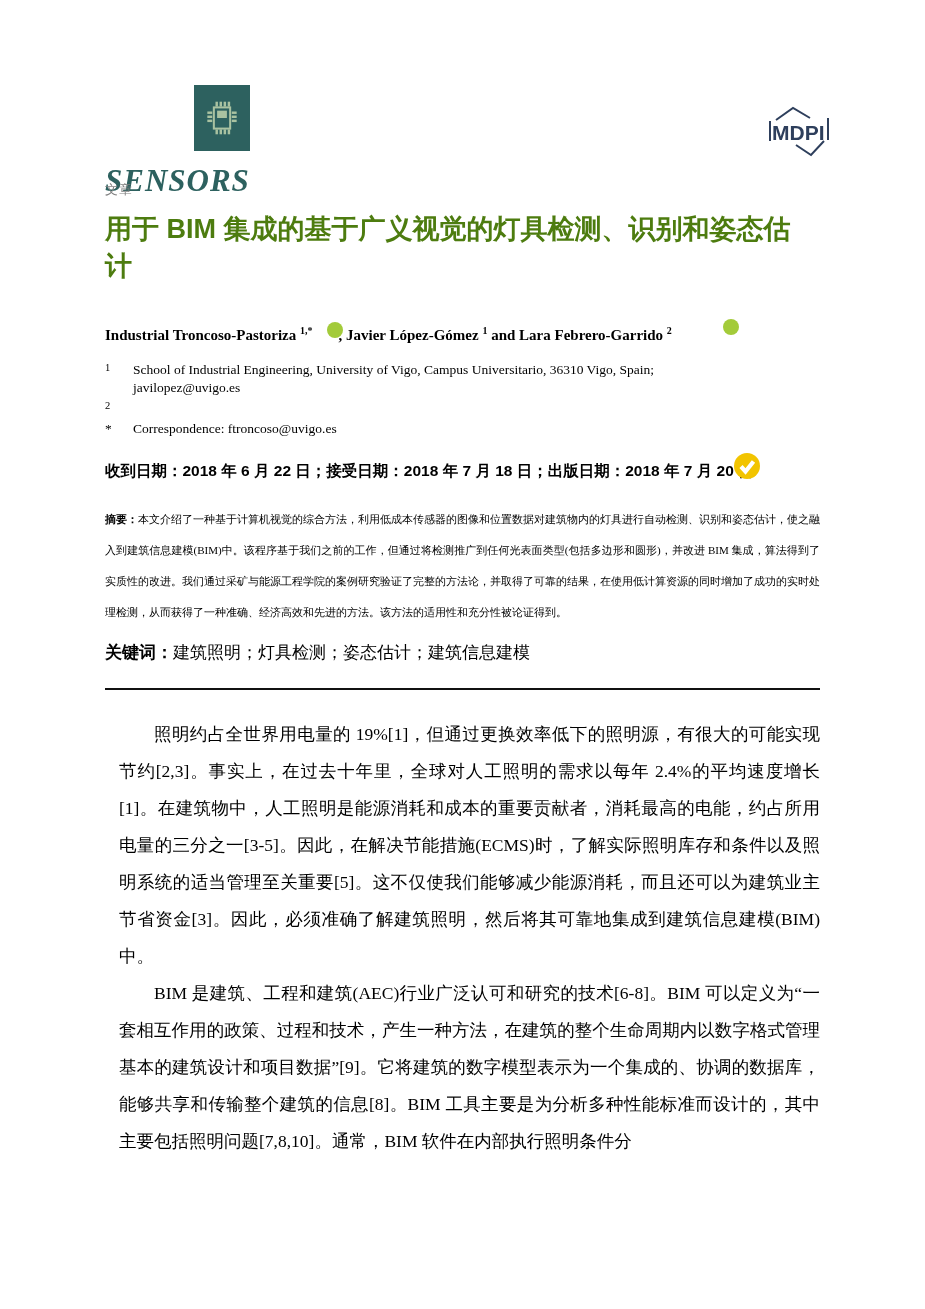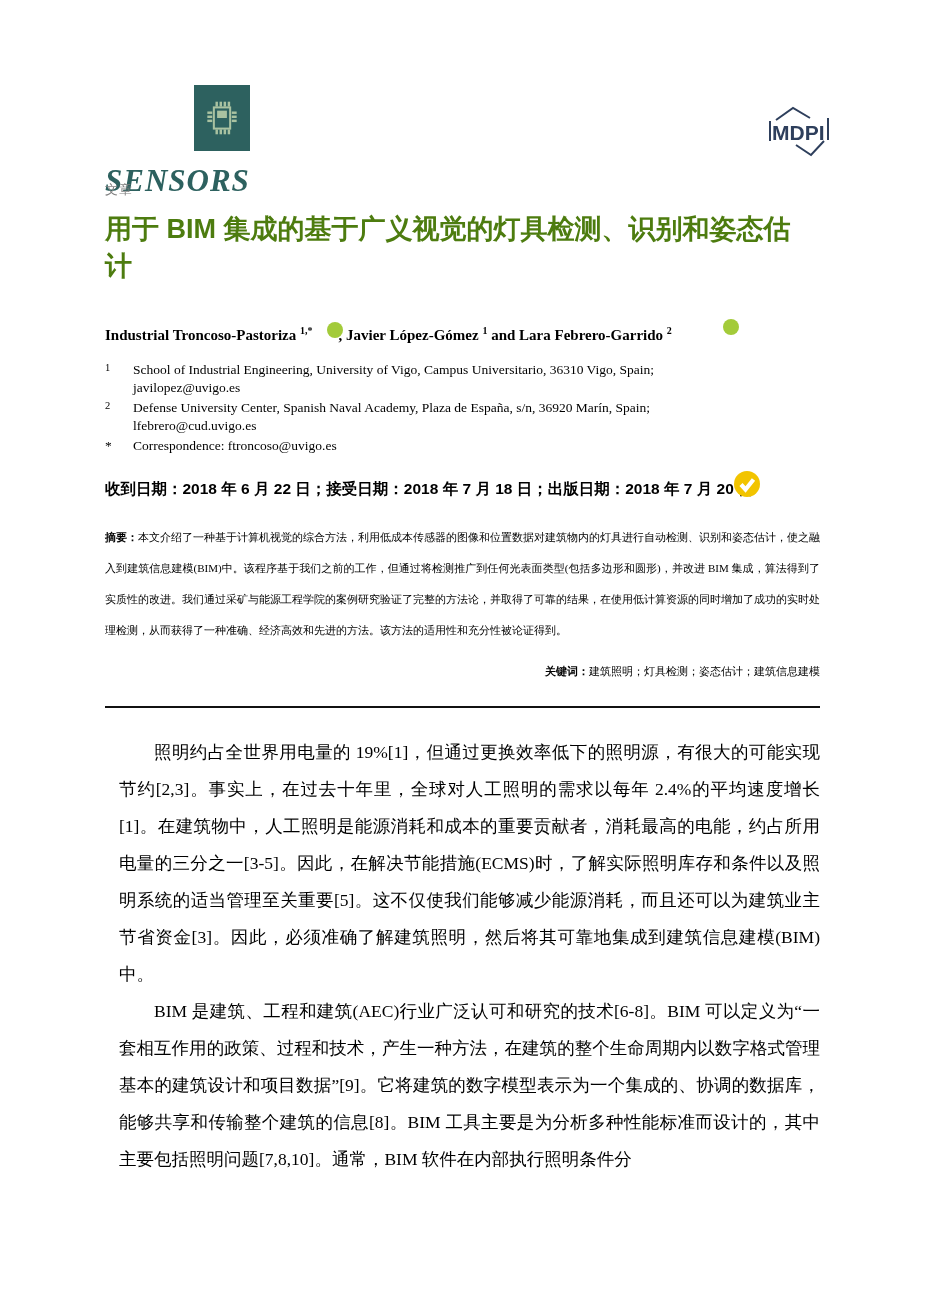--- a/index.html
+++ b/index.html
@@ -50,21 +50,21 @@
   .aff-marker{width:28px;flex:0 0 28px;font-size:13.5px;}
   .aff-marker.sup{font-size:10.5px;position:relative;top:-2px;}
   .aff-text{max-width:600px;}
   
   .dates-row{position:relative;margin-top:24px;}
   .dates{font-family:"Liberation Sans","DejaVu Sans",sans-serif;font-weight:bold;font-size:15.5px;}
   .check-badge{position:absolute;left:628px;top:-9px;width:28px;height:28px;}
   
   .abstract{margin-top:22px;font-size:11px;line-height:31px;text-align:justify;}
   .abstract .lbl,.keywords .lbl{font-family:"Liberation Sans","DejaVu Sans",sans-serif;font-weight:bold;}
-  .keywords{margin-top:11px;font-size:11px;line-height:28px;text-align:right;}
+  .keywords{margin-top:11px;font-size:17px;line-height:28px;}
   
   .divider{border:none;border-top:2px solid #111;margin-top:21px;}
   .section-heading{
     margin-top:29px;
     font-family:"Liberation Sans","DejaVu Sans",sans-serif;
     font-weight:bold;font-size:20px;color:#000;
   }
   .section-heading .num{margin-right:16px;}
   
   .body-copy{margin-top:26px;margin-left:14px;}
@@ -131,21 +131,20 @@
     <span class="orcid-dot floating"></span>
   </div>
 
   <div class="affiliations">
     <div class="aff-row">
       <span class="aff-marker sup">1</span>
       <span class="aff-text">School of Industrial Engineering, University of Vigo, Campus Universitario, 36310 Vigo, Spain; javilopez@uvigo.es</span>
     </div>
     <div class="aff-row">
       <span class="aff-marker sup">2</span>
-      <span class="aff-text">Defense University Center, Spanish Naval Academy, Plaza de España, s/n, 36920 Marín, Spain; lfebrero@cud.uvigo.es</span>
     </div>
     <div class="aff-row">
       <span class="aff-marker">*</span>
       <span class="aff-text">Correspondence: ftroncoso@uvigo.es</span>
     </div>
   </div>
 
   <div class="dates-row">
     <span class="dates">收到日期：2018 年 6 月 22 日；接受日期：2018 年 7 月 18 日；出版日期：2018 年 7 月 20 日</span>
     <span class="check-badge">

